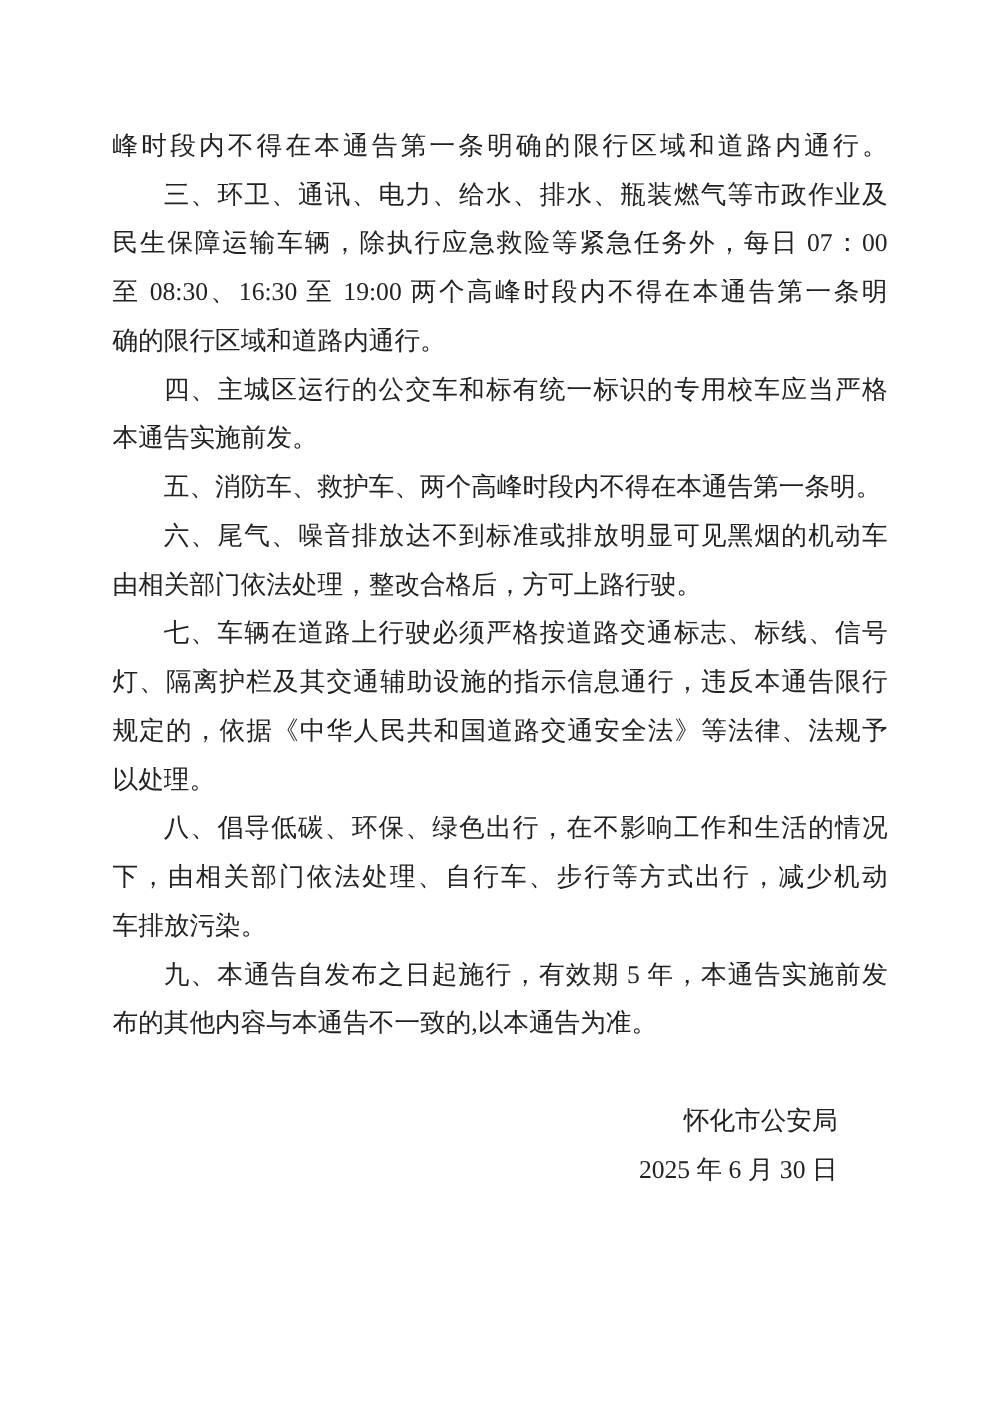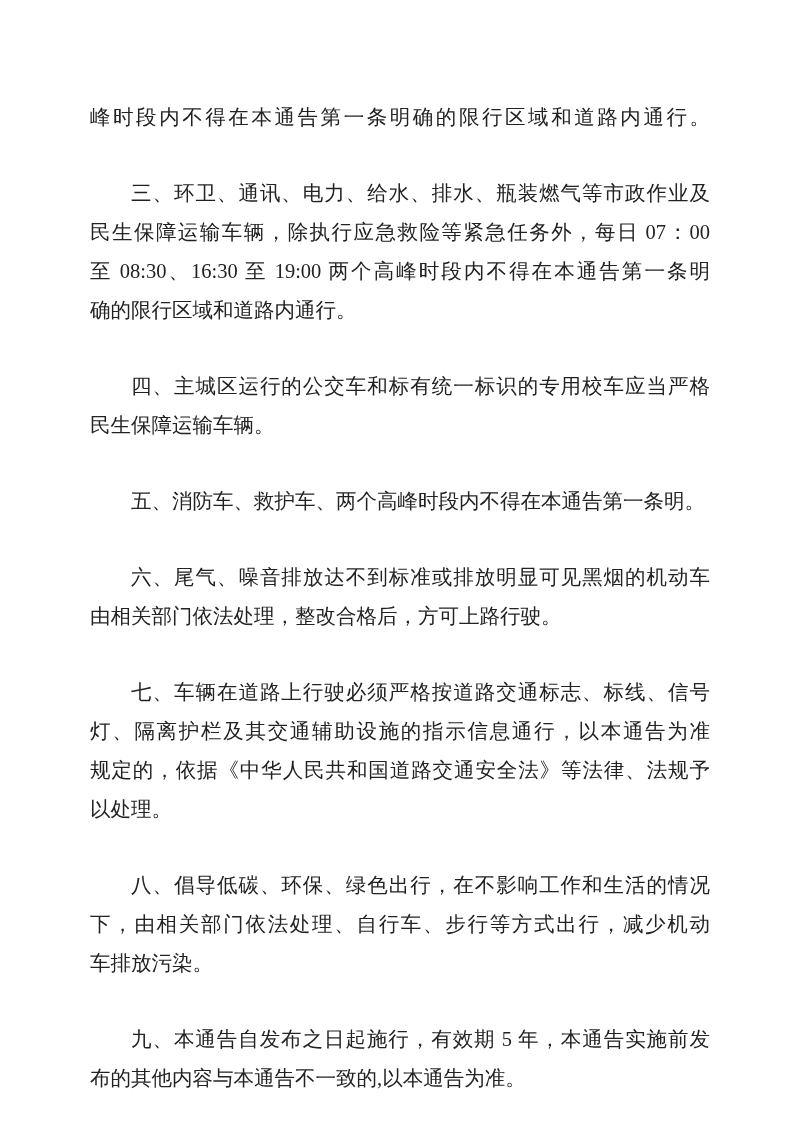--- a/index.html
+++ b/index.html
@@ -29,21 +29,20 @@
     height: 39px;
     white-space: pre-wrap;
   }
   .line.justify {
     text-align: justify;
     text-align-last: justify;
     text-justify: inter-character;
   }
   .line.indent {
     text-indent: 41px;
-    margin-top: 37px;
   }
   .sig-block {
     margin-top: 39px;
     margin-left: 310px;
     width: 270px;
     text-align: right;
   }
   .sig-line {
     height: 39px;
     line-height: 39px;
@@ -59,32 +58,32 @@
           <div class="line justify">峰时段内不得在本通告第一条明确的限行区域和道路内通行。</div>
         </div>
         <div class="para">
           <div class="line indent justify">三、环卫、通讯、电力、给水、排水、瓶装燃气等市政作业及</div>
           <div class="line justify">民生保障运输车辆，除执行应急救险等紧急任务外，每日 07：00</div>
           <div class="line justify">至 08:30、16:30 至 19:00 两个高峰时段内不得在本通告第一条明</div>
           <div class="line">确的限行区域和道路内通行。</div>
         </div>
         <div class="para">
           <div class="line indent justify">四、主城区运行的公交车和标有统一标识的专用校车应当严格</div>
-          <div class="line">民生保障运输车辆。</div>
+          <div class="line">本通告实施前发。</div>
         </div>
         <div class="para">
           <div class="line indent">五、消防车、救护车、两个高峰时段内不得在本通告第一条明。</div>
         </div>
         <div class="para">
           <div class="line indent justify">六、尾气、噪音排放达不到标准或排放明显可见黑烟的机动车</div>
           <div class="line">由相关部门依法处理，整改合格后，方可上路行驶。</div>
         </div>
         <div class="para">
           <div class="line indent justify">七、车辆在道路上行驶必须严格按道路交通标志、标线、信号</div>
-          <div class="line justify">灯、隔离护栏及其交通辅助设施的指示信息通行，以本通告为准</div>
+          <div class="line justify">灯、隔离护栏及其交通辅助设施的指示信息通行，违反本通告限行</div>
           <div class="line justify">规定的，依据《中华人民共和国道路交通安全法》等法律、法规予</div>
           <div class="line">以处理。</div>
         </div>
         <div class="para">
           <div class="line indent justify">八、倡导低碳、环保、绿色出行，在不影响工作和生活的情况</div>
           <div class="line justify">下，由相关部门依法处理、自行车、步行等方式出行，减少机动</div>
           <div class="line">车排放污染。</div>
         </div>
         <div class="para">
           <div class="line indent justify">九、本通告自发布之日起施行，有效期 5 年，本通告实施前发</div>

